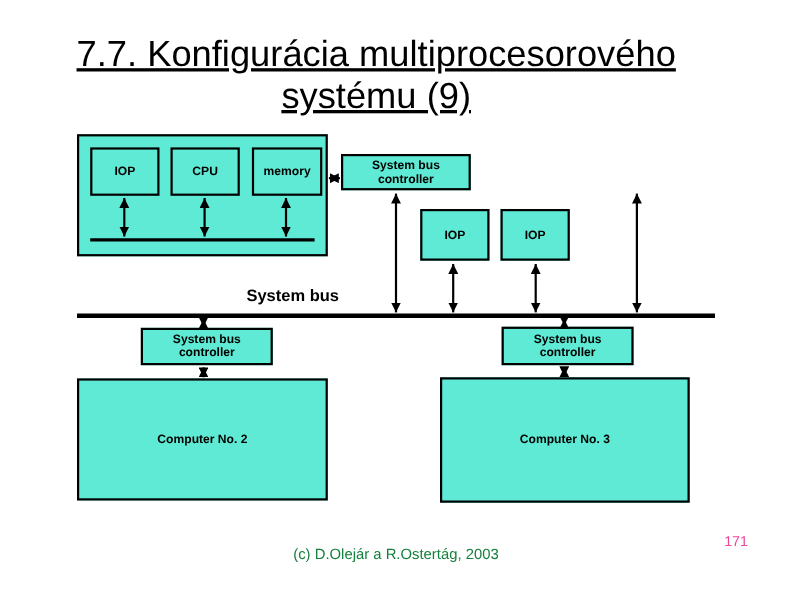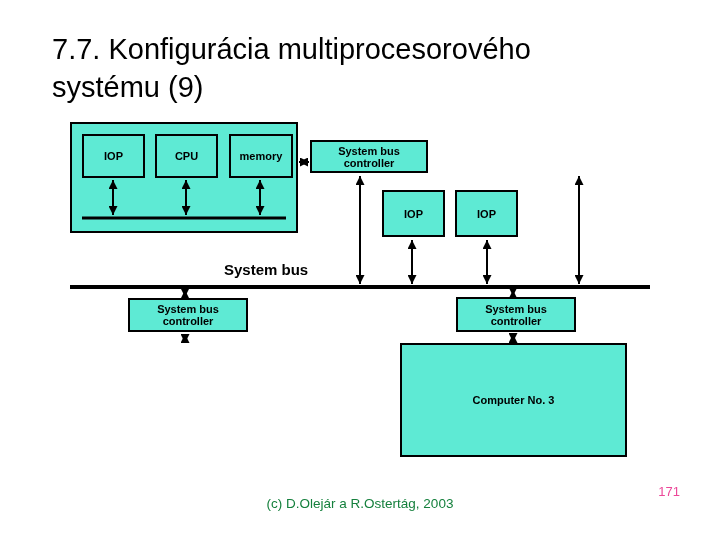--- a/index.html
+++ b/index.html
@@ -2,21 +2,21 @@
 <html><head>
 <meta charset="utf-8">
 <style>
   html,body{margin:0;padding:0;background:#fff;}
   .slide{
     position:relative;width:720px;height:540px;background:#fff;overflow:hidden;
     font-family:"Liberation Sans",sans-serif;color:#000;
   }
   .title{
     position:absolute;left:52px;top:30px;width:580px;
-    text-align:left;font-size:29px;line-height:38px;font-weight:400;color:#000;
+    text-align:center;font-size:33px;line-height:38px;font-weight:400;color:#000;text-decoration:underline;
   }
   .box{
     position:absolute;border:2px solid #000;background:#5eead4;box-sizing:border-box;
     display:flex;align-items:center;justify-content:center;text-align:center;
   }
   .lbl{font-size:11px;font-weight:bold;line-height:12px;color:#000;}
   .lbl.narrow70{width:80px;}
   .lbl.narrow60{width:62px;}
   .floatlbl{position:absolute;font-size:15px;font-weight:bold;color:#000;}
   .connector-layer{position:absolute;left:0;top:0;pointer-events:none;}
@@ -59,20 +59,23 @@
   </div>
   <div class="box" style="left:455px;top:190px;width:63px;height:47px;">
     <span class="lbl">IOP</span>
   </div>
 
   <div class="floatlbl" style="left:224px;top:261px;">System bus</div>
 
   <div class="box" style="left:128px;top:298px;width:120px;height:34px;">
     <span class="lbl narrow70">System bus controller</span>
   </div>
+  <div class="box" style="left:70px;top:344px;width:228px;height:111px;">
+    <span class="lbl">Computer No. 2</span>
+  </div>
 
   <div class="box" style="left:456px;top:297px;width:120px;height:35px;">
     <span class="lbl narrow70">System bus controller</span>
   </div>
   <div class="box" style="left:400px;top:343px;width:227px;height:114px;">
     <span class="lbl">Computer No. 3</span>
   </div>
 
   <svg class="connector-layer" width="720" height="540" viewBox="0 0 720 540">
     <defs>

